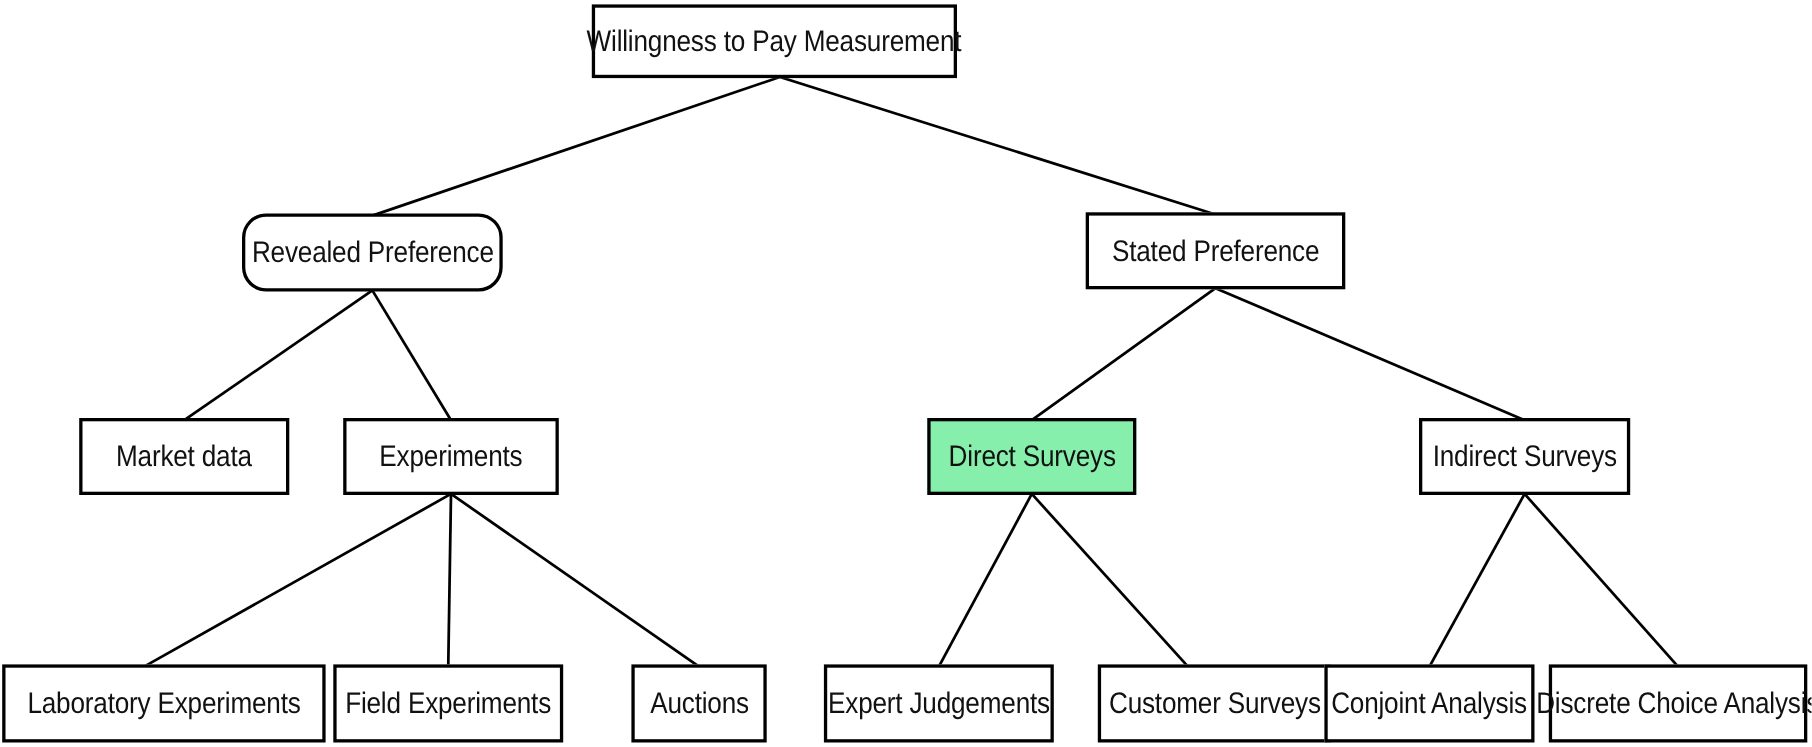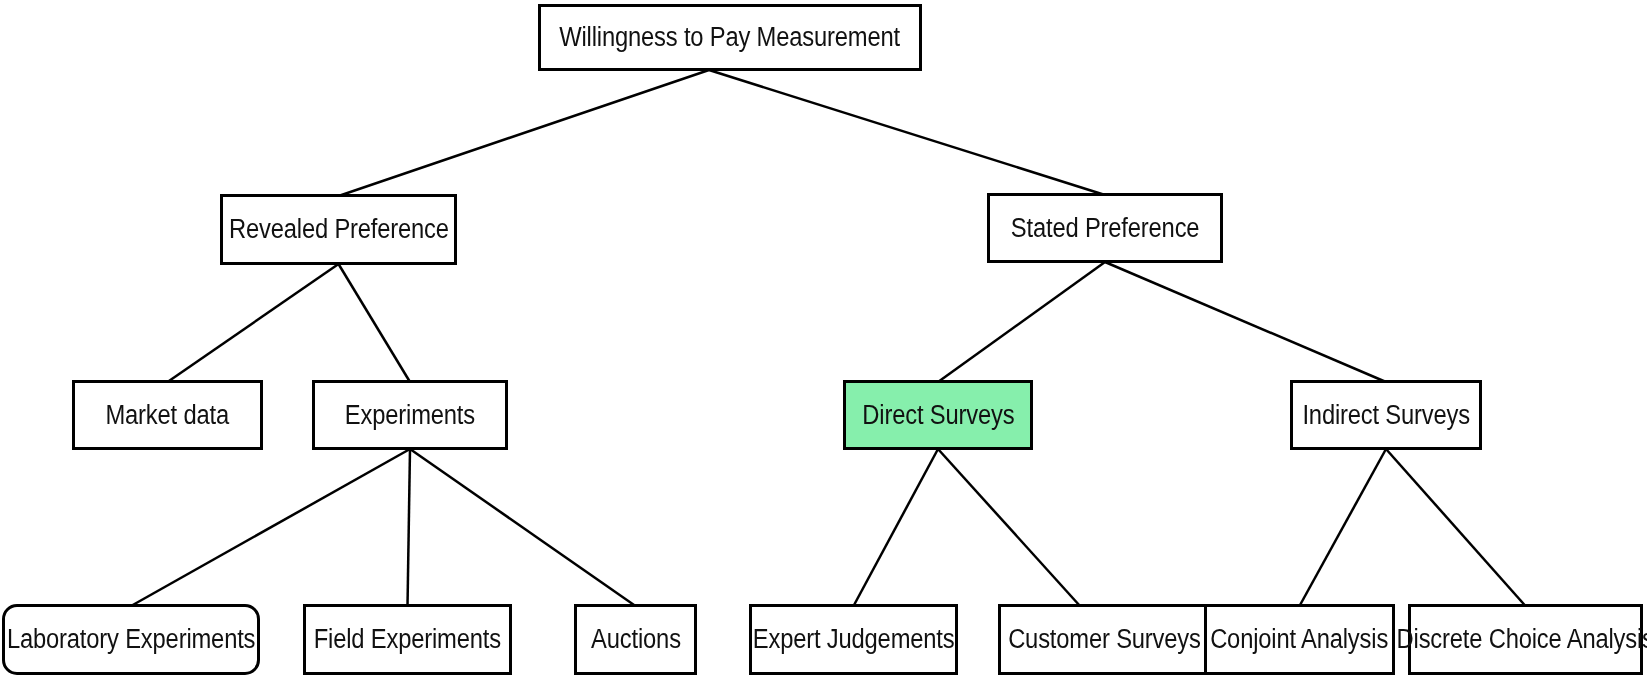--- a/index.html
+++ b/index.html
@@ -58,42 +58,42 @@
       <line x1="410" y1="449" x2="407.5" y2="606" stroke="#000000" stroke-width="2.5"></line>
       <line x1="410" y1="449" x2="635.5" y2="606" stroke="#000000" stroke-width="2.5"></line>
       <line x1="1105" y1="262" x2="938" y2="382" stroke="#000000" stroke-width="2.5"></line>
       <line x1="1105" y1="262" x2="1386" y2="382" stroke="#000000" stroke-width="2.5"></line>
       <line x1="938" y1="449" x2="853.5" y2="606" stroke="#000000" stroke-width="2.5"></line>
       <line x1="938" y1="449" x2="1080" y2="606" stroke="#000000" stroke-width="2.5"></line>
       <line x1="1386" y1="449" x2="1299.5" y2="606" stroke="#000000" stroke-width="2.5"></line>
       <line x1="1386" y1="449" x2="1525.5" y2="606" stroke="#000000" stroke-width="2.5"></line>
     </svg>
   <div id="node-layer">
-      <div class="node" style="left: 538px; top: 4px; width: 384px; height: 67px; border-color: rgb(0, 0, 0); background: rgb(255, 255, 255);">
+      <div class="node" style="left: 538px; top: 4px; width: 332px; height: 67px; border-color: rgb(0, 0, 0); background: rgb(255, 255, 255);">
         <span class="node-label" style="color: rgb(17, 17, 17);">Willingness to Pay Measurement</span>
       </div>
-      <div class="node" style="left: 220px; top: 194px; width: 237px; height: 71px; border-color: rgb(0, 0, 0); background: rgb(255, 255, 255);">
+      <div class="node" style="left: 220px; top: 194px; width: 237px; height: 71px; border-color: rgb(0, 0, 0); background: rgb(255, 255, 255); border-radius: 22px;">
         <span class="node-label" style="color: rgb(17, 17, 17);">Revealed Preference</span>
       </div>
       <div class="node" style="left: 987px; top: 193px; width: 236px; height: 70px; border-color: rgb(0, 0, 0); background: rgb(255, 255, 255);">
         <span class="node-label" style="color: rgb(17, 17, 17);">Stated Preference</span>
       </div>
       <div class="node" style="left: 72px; top: 380px; width: 191px; height: 70px; border-color: rgb(0, 0, 0); background: rgb(255, 255, 255);">
         <span class="node-label" style="color: rgb(17, 17, 17);">Market data</span>
       </div>
       <div class="node" style="left: 312px; top: 380px; width: 196px; height: 70px; border-color: rgb(0, 0, 0); background: rgb(255, 255, 255); justify-content: center;">
         <span class="node-label" style="color: rgb(17, 17, 17);">Experiments</span>
       </div>
       <div class="node" style="left: 843px; top: 380px; width: 190px; height: 70px; border-color: rgb(0, 0, 0); background: #86efac;">
         <span class="node-label" style="color: rgb(17, 17, 17);">Direct Surveys</span>
       </div>
       <div class="node" style="left: 1290px; top: 380px; width: 192px; height: 70px; border-color: rgb(0, 0, 0); background: rgb(255, 255, 255); justify-content: center;">
         <span class="node-label" style="color: rgb(17, 17, 17);">Indirect Surveys</span>
       </div>
-      <div class="node" style="left: 2px; top: 604px; width: 258px; height: 71px; border-color: rgb(0, 0, 0); background: rgb(255, 255, 255); border-radius: 15px;">
+      <div class="node" style="left: 2px; top: 604px; width: 294px; height: 71px; border-color: rgb(0, 0, 0); background: rgb(255, 255, 255);">
         <span class="node-label" style="color: rgb(17, 17, 17);">Laboratory Experiments</span>
       </div>
       <div class="node" style="left: 303px; top: 604px; width: 209px; height: 71px; border-color: rgb(0, 0, 0); background: rgb(255, 255, 255);">
         <span class="node-label" style="color: rgb(17, 17, 17);">Field Experiments</span>
       </div>
       <div class="node" style="left: 574px; top: 604px; width: 123px; height: 71px; border-color: rgb(0, 0, 0); background: rgb(255, 255, 255);">
         <span class="node-label" style="color: rgb(17, 17, 17);">Auctions</span>
       </div>
       <div class="node" style="left: 749px; top: 604px; width: 209px; height: 71px; border-color: rgb(0, 0, 0); background: rgb(255, 255, 255);">
         <span class="node-label" style="color: rgb(17, 17, 17);">Expert Judgements</span>

